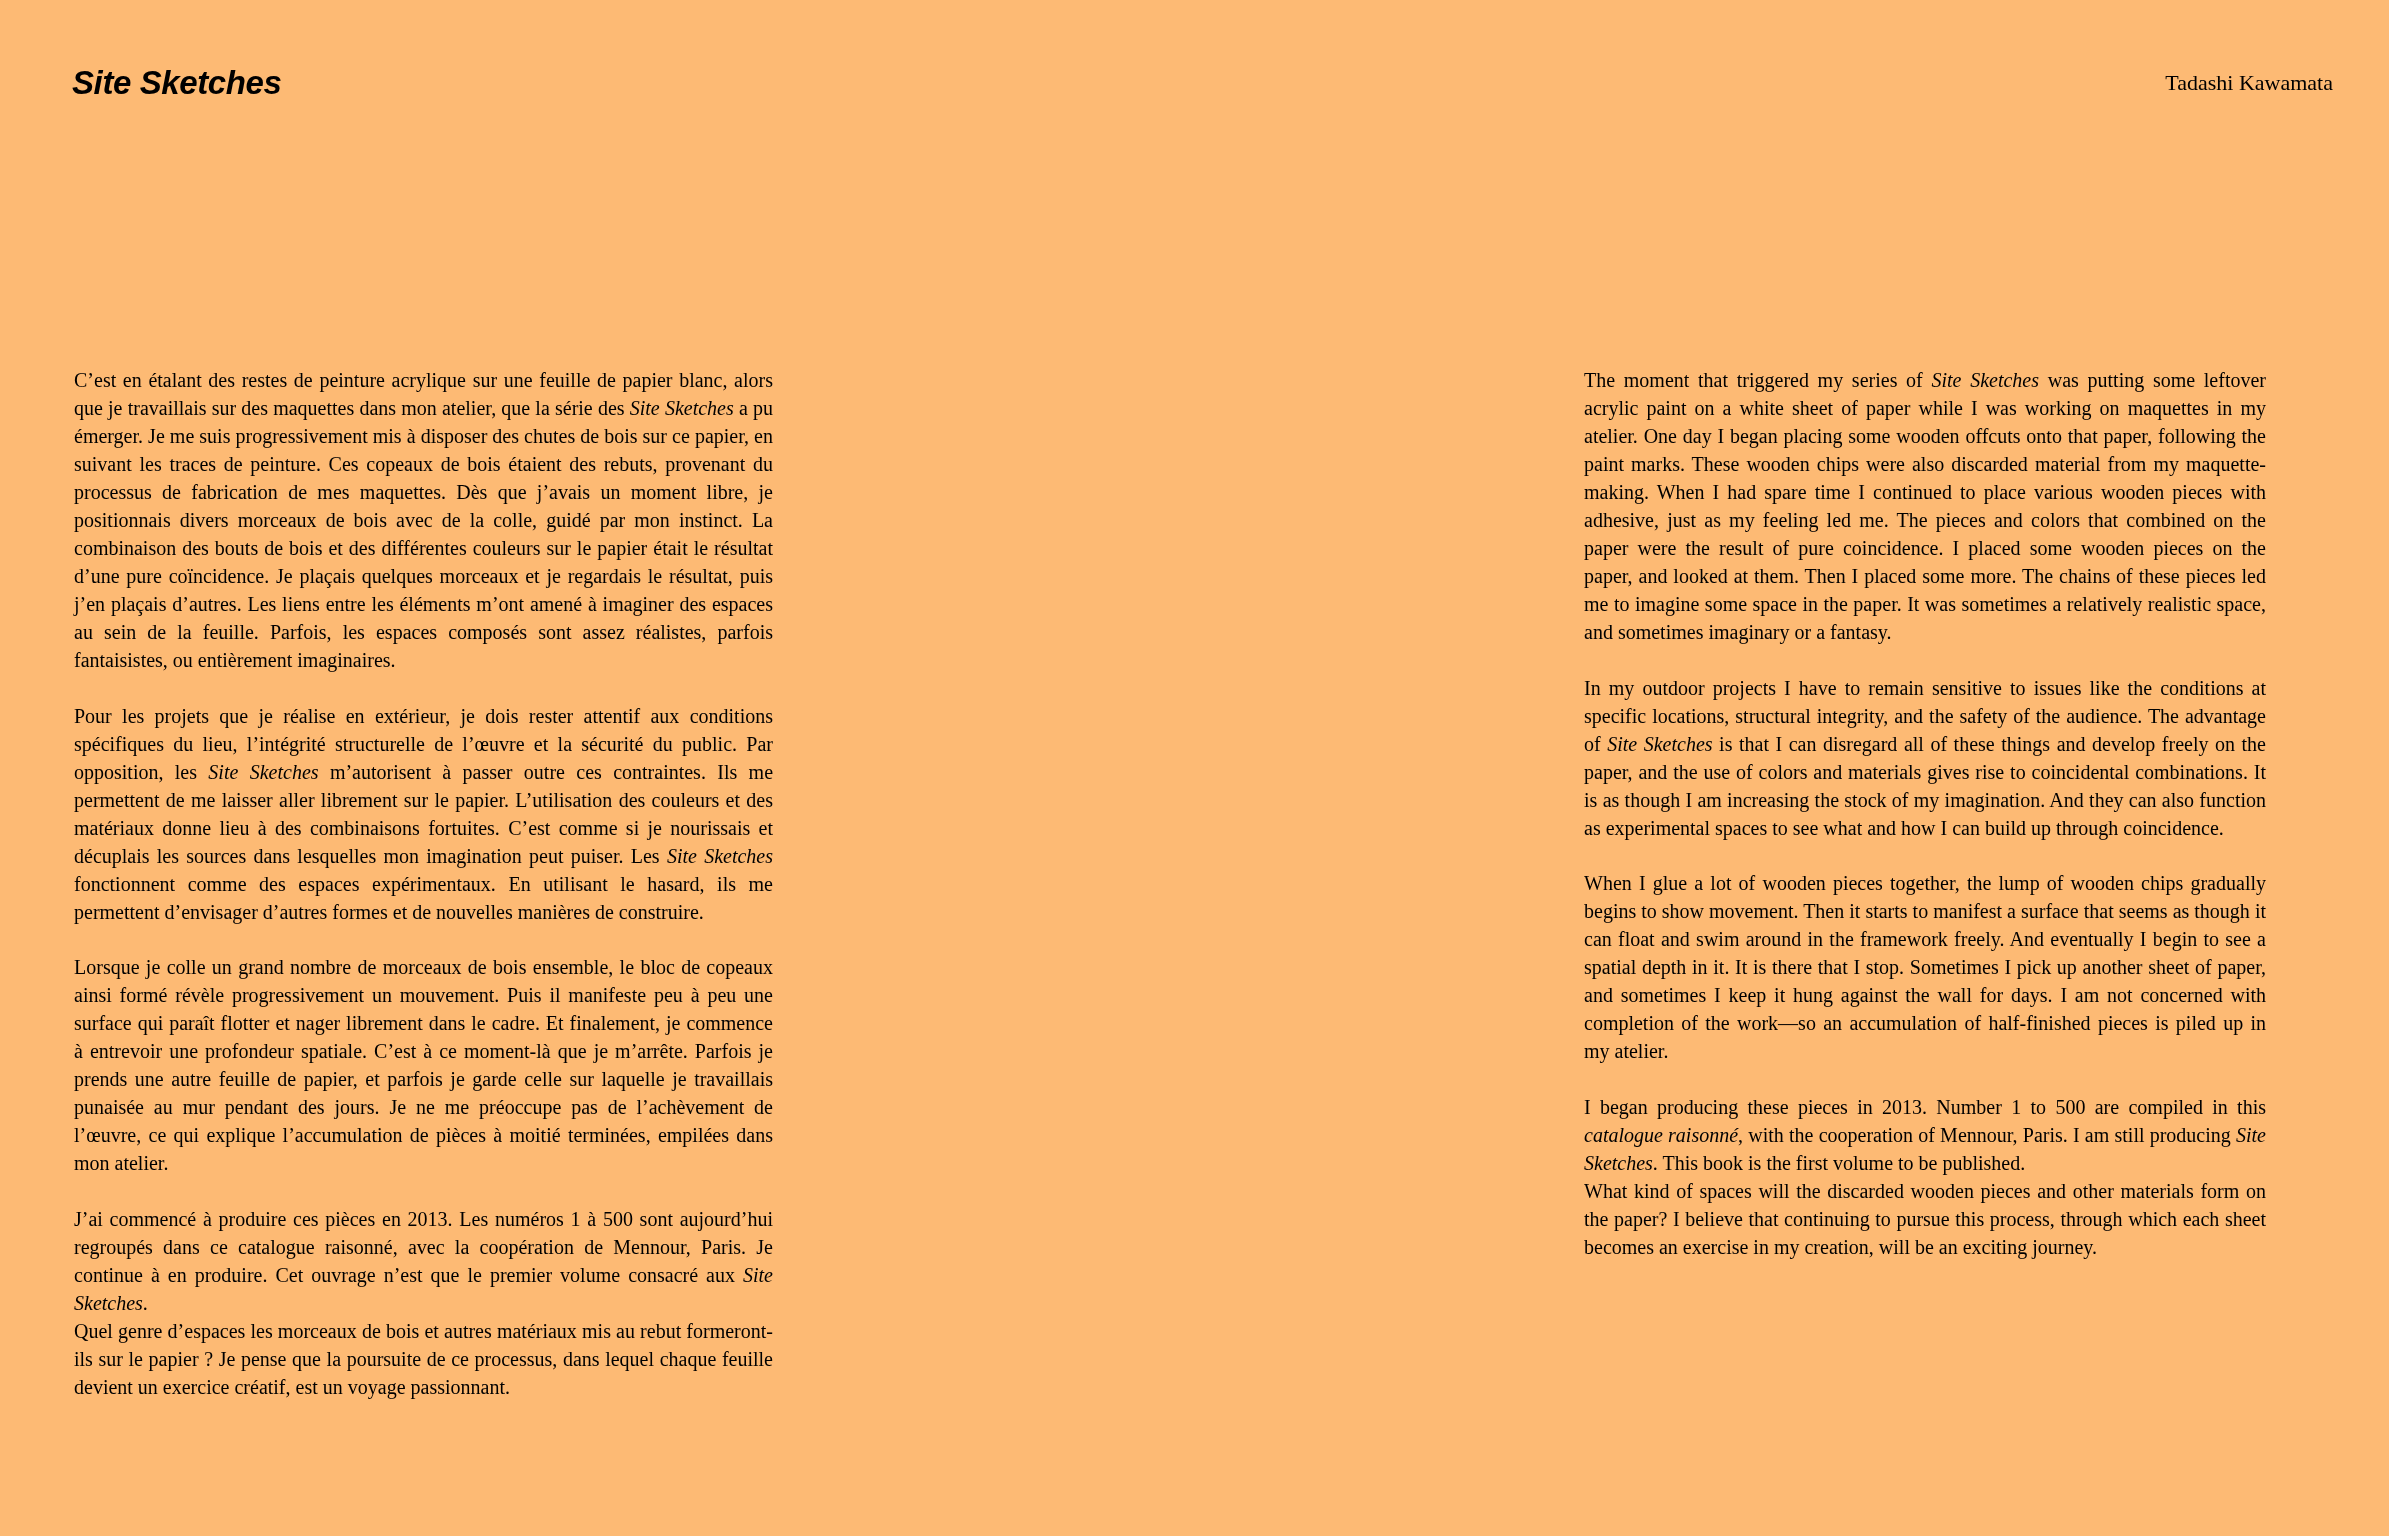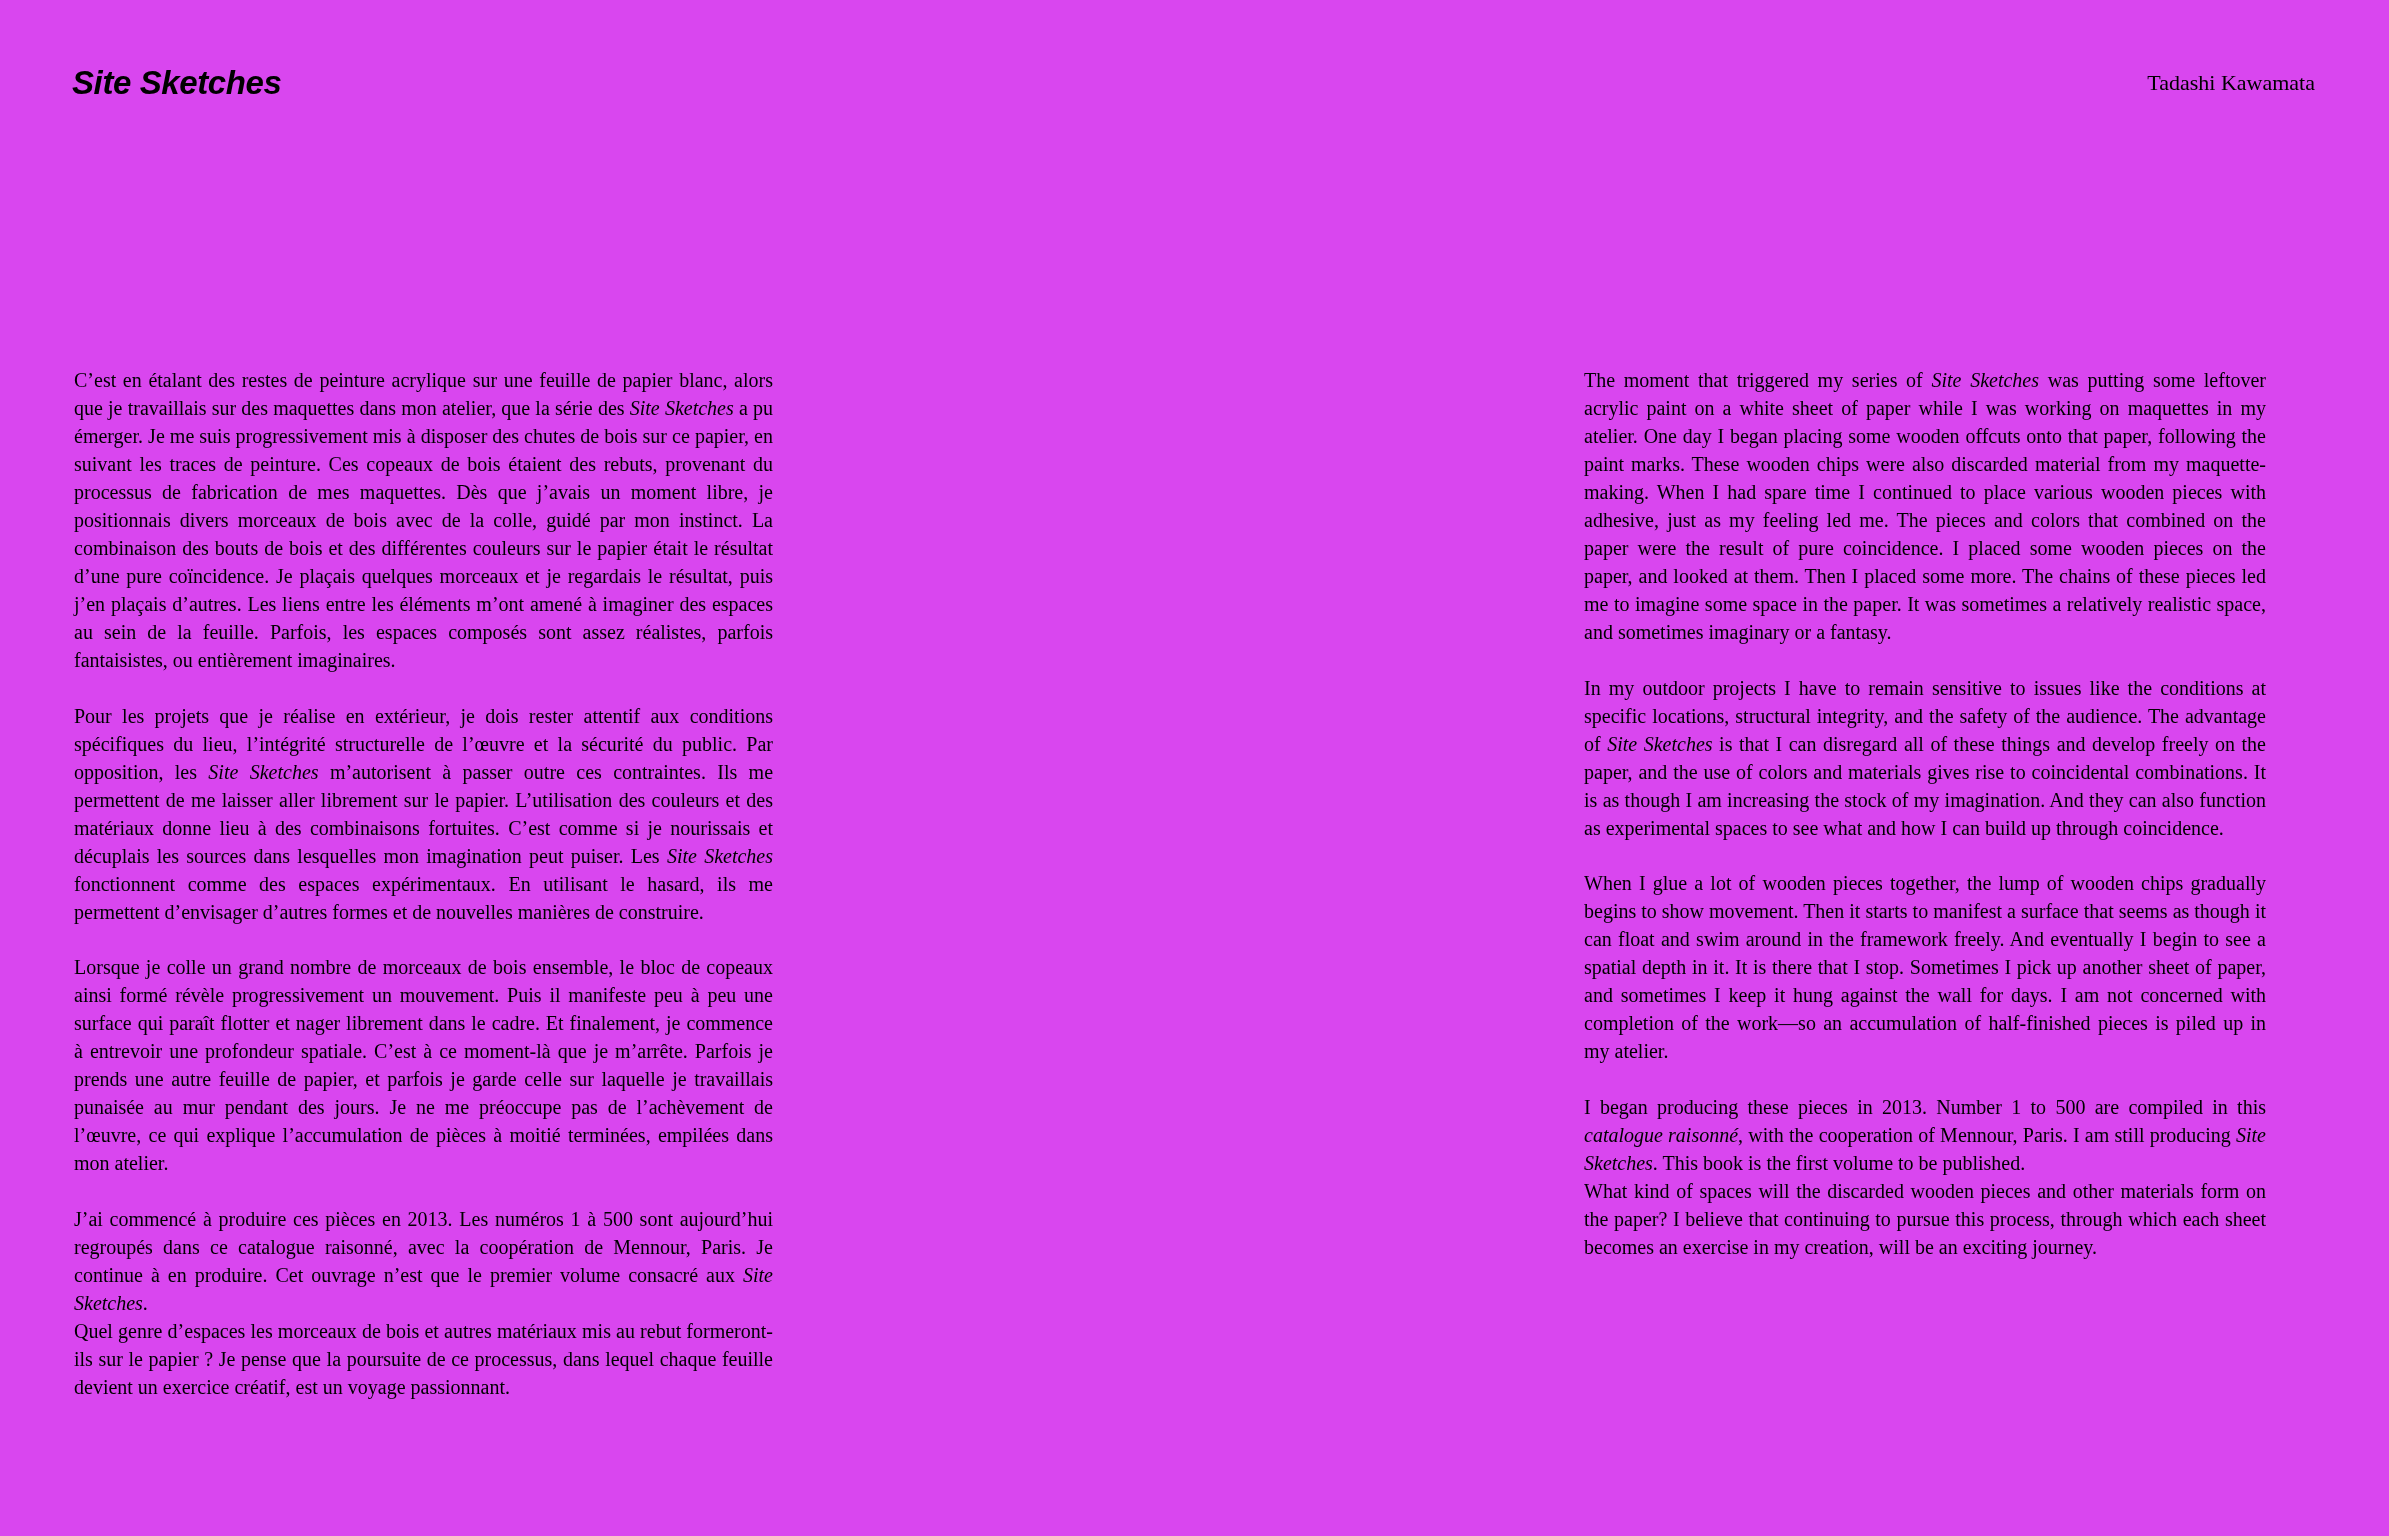--- a/index.html
+++ b/index.html
@@ -4,41 +4,41 @@
 <style>
   html, body { margin: 0; padding: 0; }
   body {
     width: 2389px;
     height: 1536px;
     position: relative;
     background: #ffffff;
     color: #0d0d0d;
     font-family: "Liberation Serif", serif;
   }
-  .spread { position: absolute; inset: 0; background: #d946ef; }
+  .spread { position: absolute; inset: 0; background: #fdba74; }
 
   .title {
     position: absolute;
     left: 72px;
     top: 65px;
     margin: 0;
     font-family: "Liberation Sans", sans-serif;
     font-style: italic;
     font-weight: 700;
     font-size: 33px;
     line-height: 1.1;
     letter-spacing: -0.4px;
     color: #000;
     white-space: nowrap;
   }
 
   .author {
     position: absolute;
     top: 71px;
-    right: 74px;
+    right: 56px;
     font-size: 22px;
     line-height: 1.1;
     color: #000;
     white-space: nowrap;
   }
 
   .col {
     position: absolute;
     top: 366px;
     text-align: justify;

